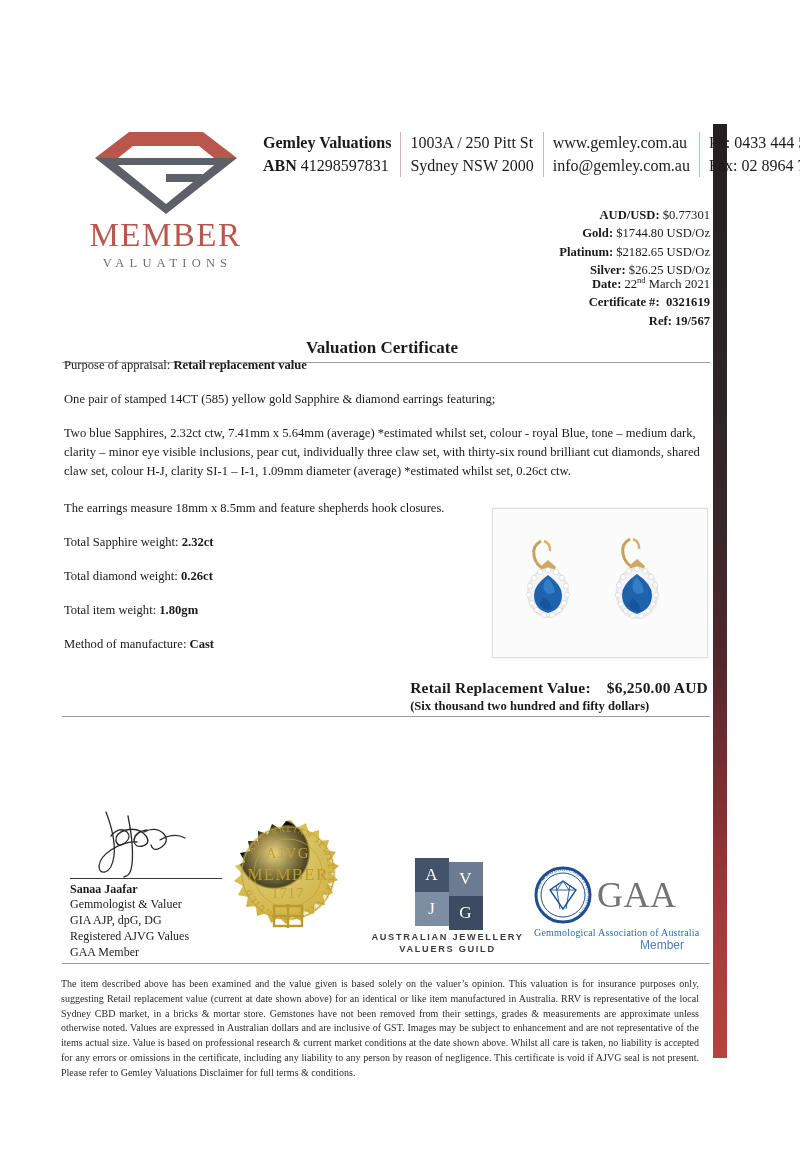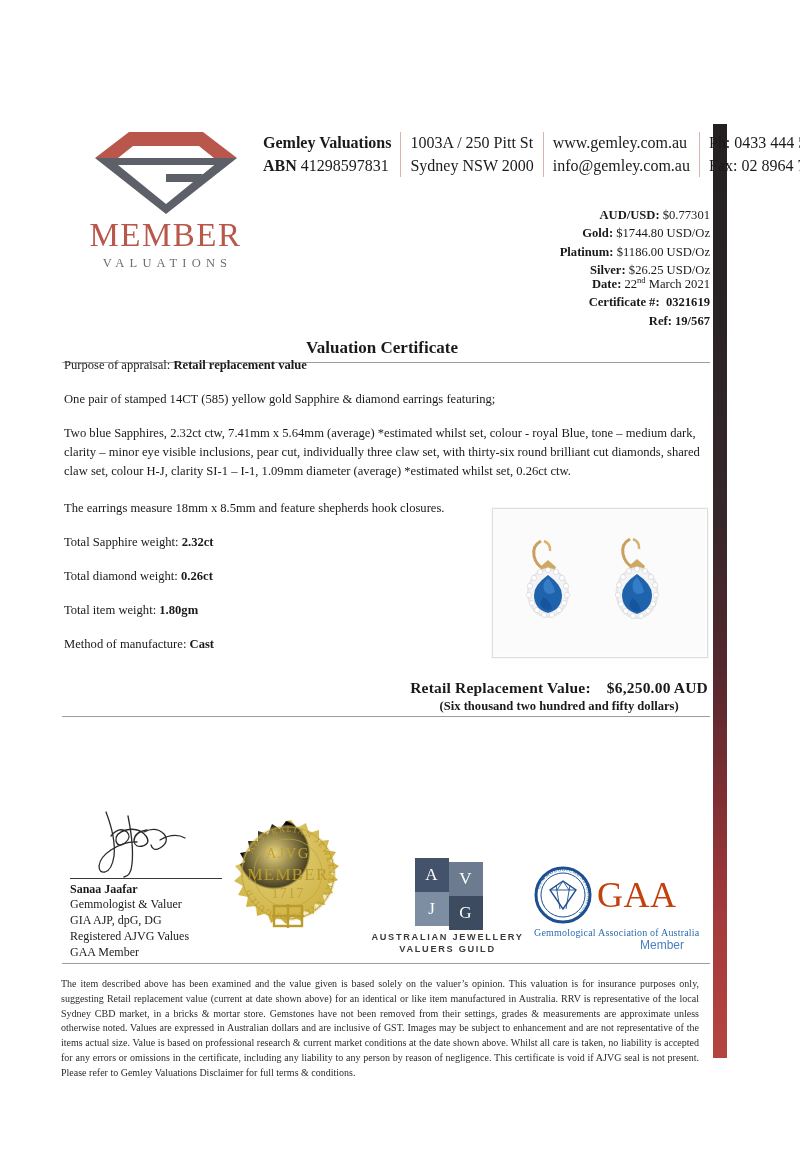--- a/index.html
+++ b/index.html
@@ -150,21 +150,21 @@
     background: #fdfdfd;
     border: 1px solid #dedede;
     box-shadow: 0 0 1px rgba(0,0,0,.18);
   }
   #photo svg { display: block; }
 
   
   #value-block {
     position: absolute;
     right: 92px; top: 678px;
-    text-align: center;
+    text-align: left;
     line-height: 1.32;
   }
   #value-main { font-size: 15.5px; font-weight: bold; letter-spacing: .2px; }
   #value-main .amt { margin-left: 16px; }
   #value-words { font-size: 12.6px; font-weight: bold; }
 
   
   #sig-block {
     position: absolute;
     left: 70px; top: 820px;
@@ -231,21 +231,21 @@
   
   #gaa {
     position: absolute;
     left: 534px; top: 866px;
     width: 176px;
   }
   #gaa-row { display: flex; align-items: center; }
   #gaa-word {
     font-family: "Liberation Serif", serif;
     font-size: 36px;
-    color: #c2410c;
+    color: #737373;
     letter-spacing: .5px;
     margin-left: 5px;
     line-height: 1;
   }
   #gaa-sub {
     font-family: "Liberation Serif", serif;
     font-size: 10px;
     color: #2f6bb0;
     margin-top: 3px;
     letter-spacing: .2px;
@@ -305,21 +305,21 @@
       </div>
       <div class="contact-col">
         <div class="l1">Ph: 0433 444 505</div>
         <div class="l2">Fax: 02 8964 7917</div>
       </div>
     </div>
 
     <div id="rates">
       <div><span class="bold">AUD/USD:</span> <span>$0.77301</span></div>
       <div><span class="bold">Gold:</span> <span>$1744.80 USD/Oz</span></div>
-      <div><span class="bold">Platinum:</span> <span>$1186.00 USD/Oz</span></div>
+      <div><span class="bold">Platinum:</span> <span>$2182.65 USD/Oz</span></div>
       <div><span class="bold">Silver:</span> <span>$26.25 USD/Oz</span></div>
     </div>
 
     <div id="certids">
       <div><span class="bold">Date:</span> <span>22</span><sup>nd</sup> <span>March 2021</span></div>
       <div><span class="bold">Certificate #:</span> &nbsp;<span class="bold">0321619</span></div>
       <div><span class="bold">Ref:</span> <span class="bold">19/567</span></div>
     </div>
   </div>
 

